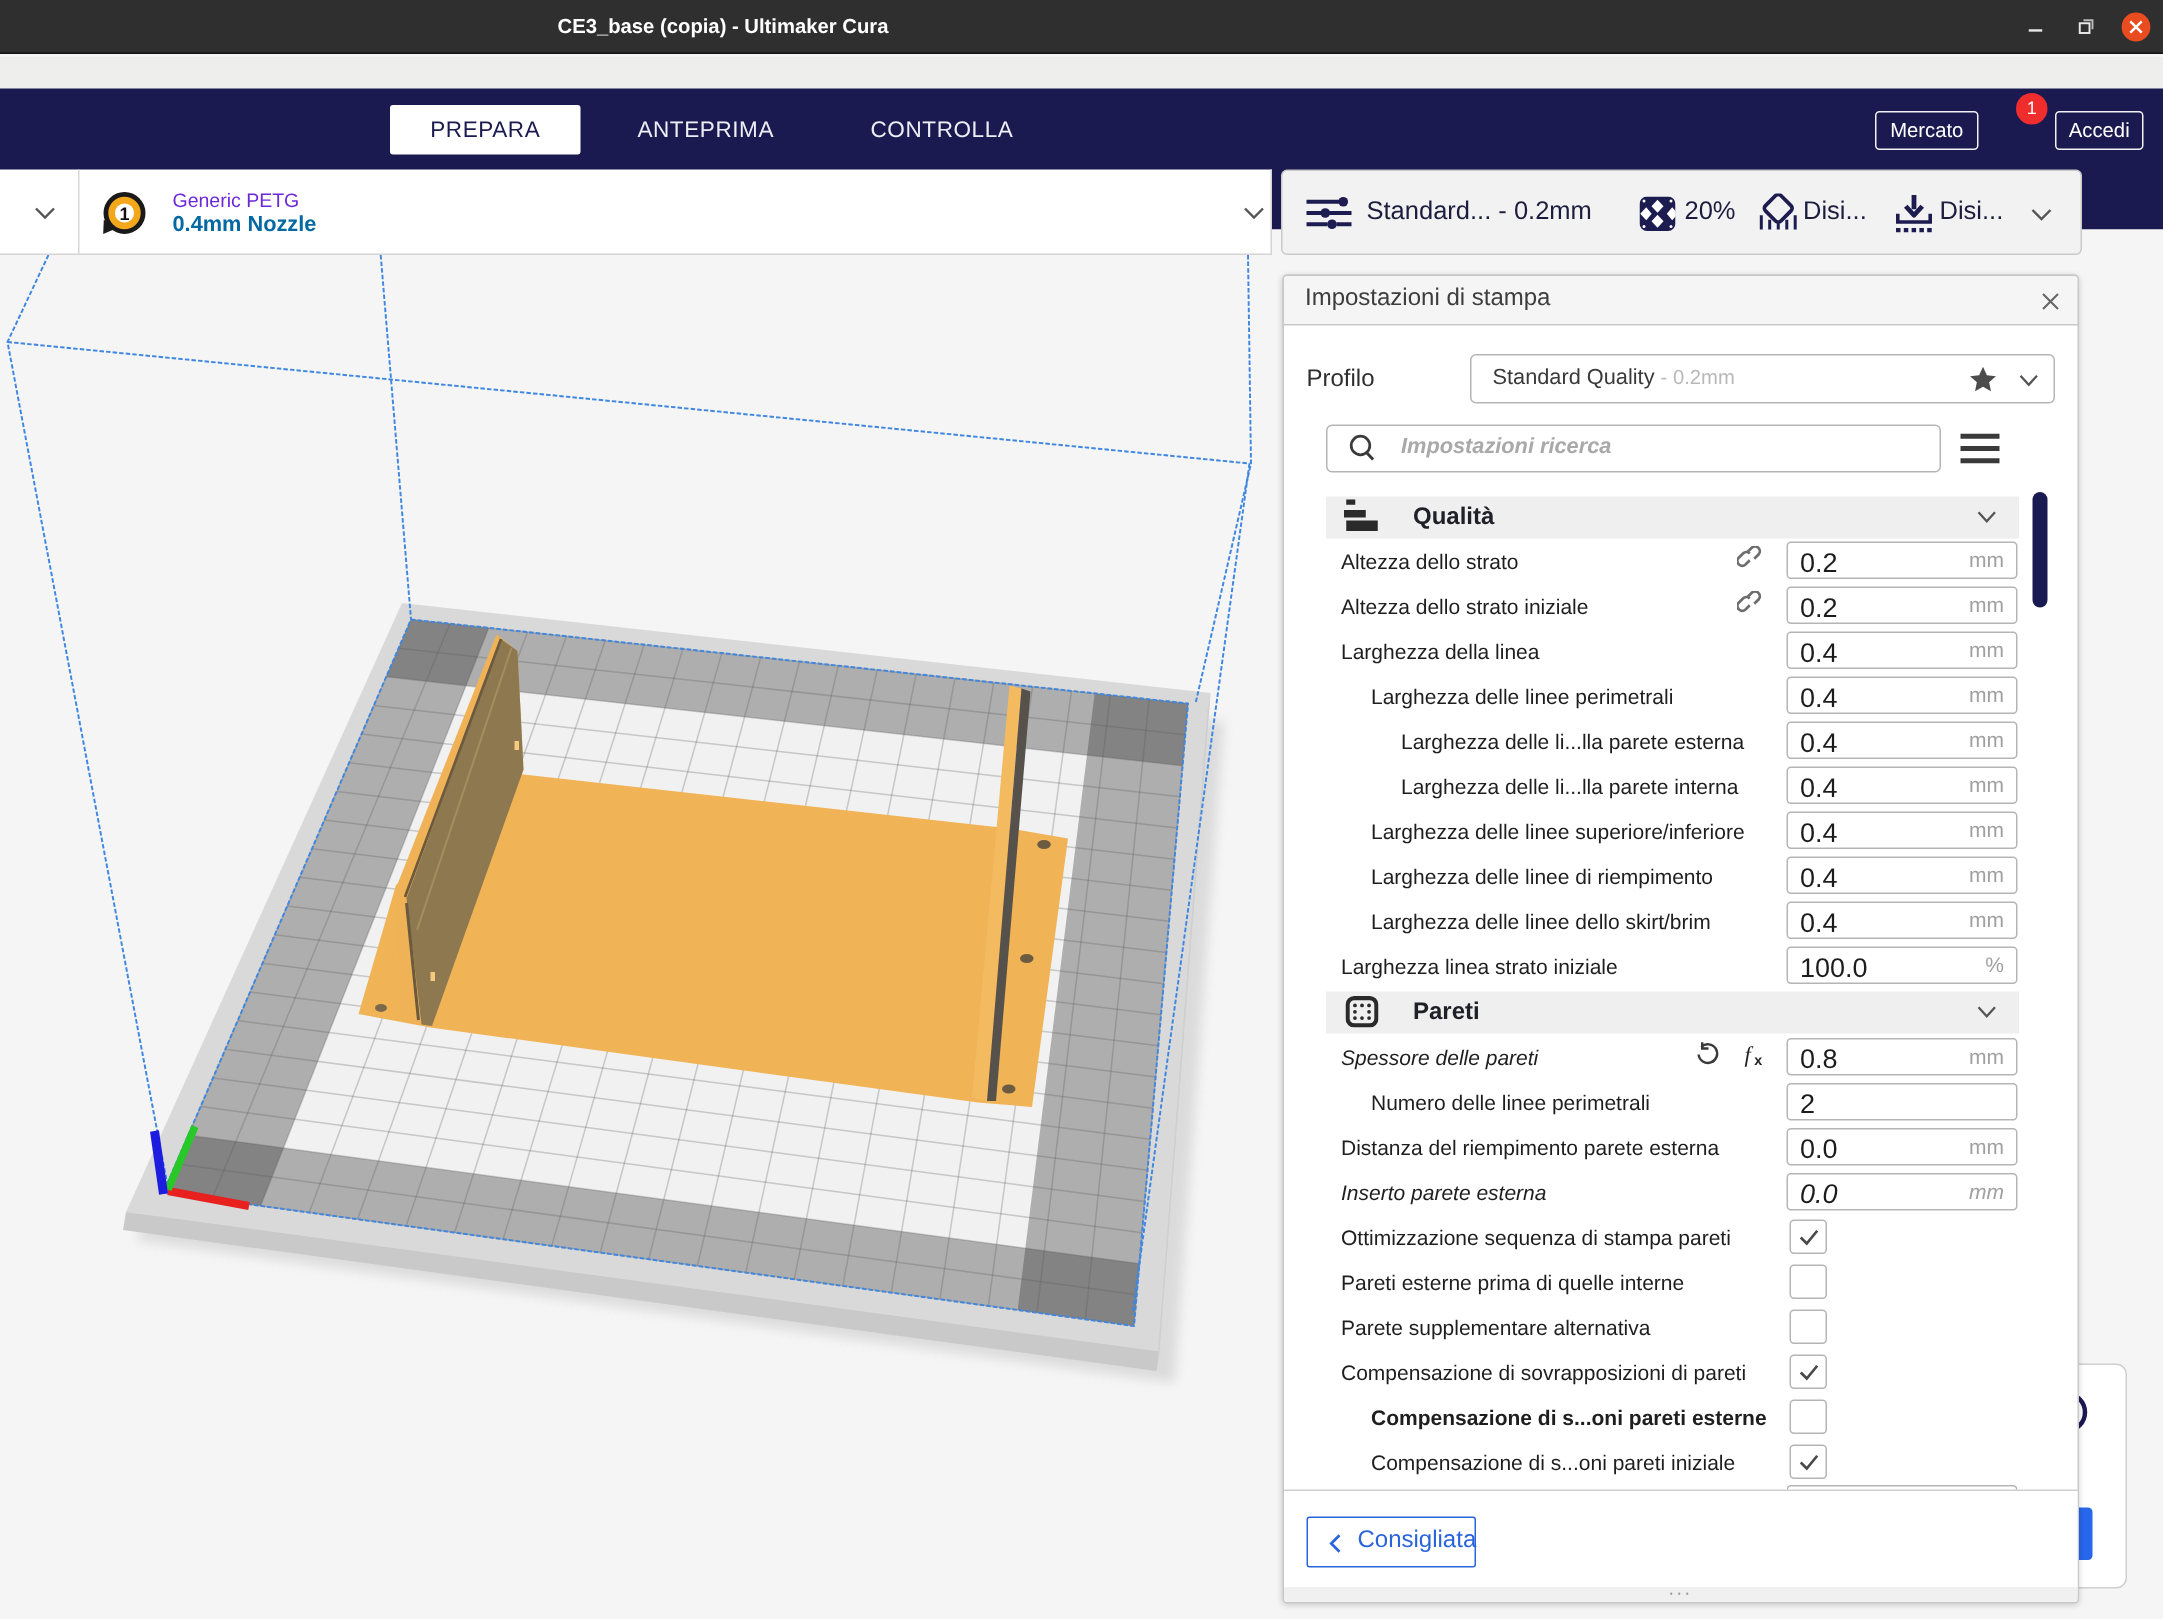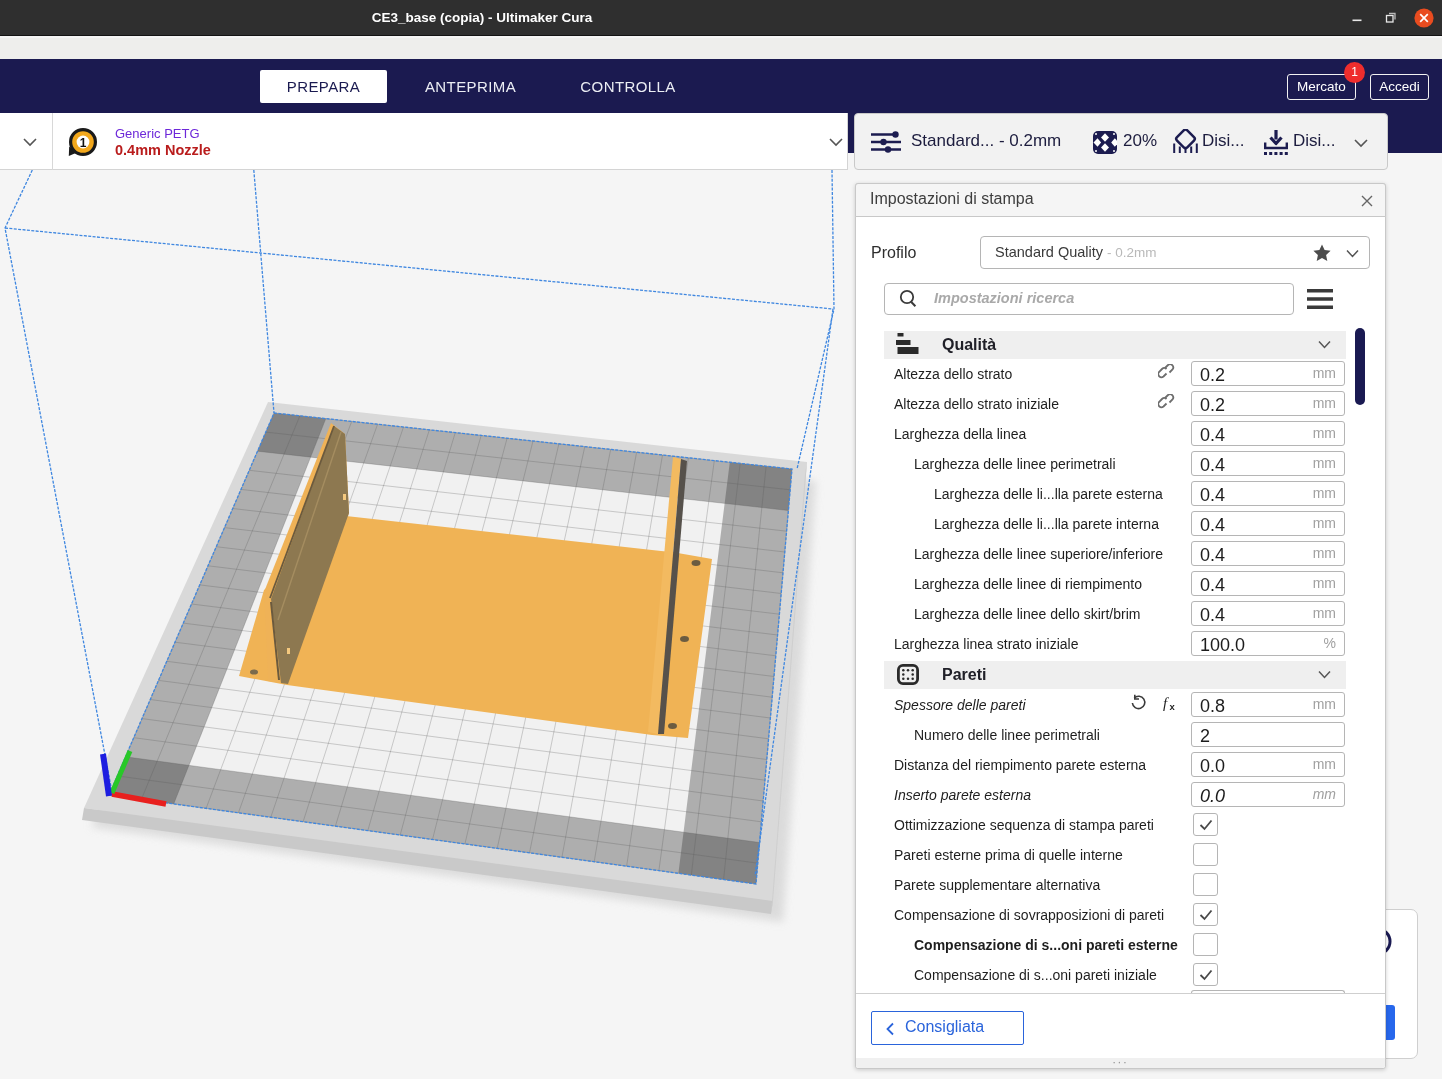--- a/index.html
+++ b/index.html
@@ -10,30 +10,30 @@
 #titlebar { left:0; top:0; width:1442px; height:36px; background:#2f2f2f; border-bottom:1.5px solid #141414; }
 #title { left:482px; top:10px; transform:translateX(-50%); color:#fff; font-size:13.5px; font-weight:bold; white-space:nowrap; }
 #menustrip { left:0; top:37.5px; width:1442px; height:21px; background:#eeeeec; }
 
 #navy { left:0; top:58.5px; width:1442px; height:94.5px; background:#1b1a50; }
 .tab { top:70px; height:33px; line-height:33px; font-size:15px; letter-spacing:0.4px; color:#eceef4; text-align:center; }
 #tab1 { left:260px; width:127px; background:#ffffff; color:#1a1a50; border-radius:2px; }
 #tab2 { left:404px; width:133px; }
 #tab3 { left:559px; width:138px; }
 .hbtn { top:74px; height:26px; line-height:24px; border:1px solid #f2f2f2; border-radius:3px; color:#fff; font-size:13.5px; text-align:center; }
-#mercato { left:1287px; width:69px; }
+#mercato { left:1250px; width:69px; }
 #accedi { left:1370px; width:59px; }
 #badge { left:1344px; top:62px; width:21px; height:21px; border-radius:50%; background:#ef2d2d; color:#fff; font-size:12px; line-height:21px; text-align:center; }
 
 #viewport { left:0; top:153px; width:1442px; height:926px; background:#f5f5f5; }
 
 #printerbar { left:0; top:113px; width:848px; height:57px; background:#fff; border-bottom:1px solid #d4d4d4; border-right:1px solid #d4d4d4; }
 #pdivider { left:52px; top:113px; width:1px; height:57px; background:#d8d8d8; }
 #ptext1 { left:115px; top:126px; font-size:13px; color:#6d28d9; }
-#ptext2 { left:115px; top:142px; font-size:14.5px; color:#b91c1c; font-weight:bold; }
+#ptext2 { left:115px; top:142px; font-size:14.5px; color:#0369a1; font-weight:bold; }
 #settingsbar { left:854px; top:113px; width:534px; height:57px; background:#f2f2f2; border:1px solid #c9c9c9; border-radius:4px; color:#1c1c3e; }
 .sbtext { top:131px; font-size:17px; color:#1c1c3e; white-space:nowrap; }
 
 #panel { left:855px; top:183px; width:531px; height:886px; background:#fff; border:1px solid #c8c8c8; border-radius:3px; box-shadow:0 1px 4px rgba(0,0,0,0.18); }
 #panelhead { left:855px; top:183px; width:531px; height:34px; background:#f5f5f5; border:1px solid #c8c8c8; border-radius:3px 3px 0 0; }
 #paneltitle { left:870px; top:190px; font-size:16px; color:#3d3d3d; }
 #profilolbl { left:871px; top:244px; font-size:16px; color:#2e2e2e; }
 #profilobox { left:980px; top:236px; width:390px; height:33px; background:#fff; border:1px solid #b5b5b5; border-radius:4px; }
 #profiloname { left:995px; top:244px; font-size:14.5px; color:#3a3a3a; }
 #profilosub { top:245px; font-size:13.5px; color:#b9b9b9; }
@@ -44,21 +44,21 @@
 .sectitle { font-size:16px; font-weight:bold; color:#202028; top:4px; }
 .row { left:855px; width:531px; height:30px; }
 .rlbl { font-size:14px; color:#1e1e1e; white-space:nowrap; top:7px; }
 .vbox { left:336px; width:154px; height:25px; background:#fff; border:1px solid #b5b5b5; border-radius:3px; top:2px; }
 .vval { left:8px; top:3px; font-size:18px; color:#1c1c1c; }
 .vunit { right:8px; top:3px; font-size:14px; color:#a0a0a0; }
 .cbox { left:338px; width:25px; height:23px; background:#fff; border:1px solid #b5b5b5; border-radius:3px; top:3px; }
 
 #pfootdiv { left:856px; top:993px; width:529px; height:1px; background:#cfcfcf; }
 #pfoot { left:856px; top:994px; width:529px; height:64px; background:#fff; }
-#consig { left:871px; top:1011px; width:153px; height:34px; border:1px solid #2a64db; border-radius:2px; color:#2a64db; font-size:16px; }
+#consig { left:871px; top:1011px; width:113px; height:34px; border:1px solid #2a64db; border-radius:2px; color:#2a64db; font-size:16px; }
 #pgrip { left:856px; top:1058px; width:529px; height:10px; background:#f0f0f0; border-radius:0 0 3px 3px; }
 
 #slicepanel { left:1300px; top:909px; width:118px; height:150px; background:#fff; border:1px solid #cfcfcf; border-radius:7px; }
 #slicebtn { left:1340px; top:1005px; width:55px; height:35px; background:#2767ec; border-radius:3px; }
 svg { display:block; }
 </style>
 </head>
 <body>
 <div class="abs" id="titlebar"></div>
 <div class="abs" id="title">CE3_base (copia) - Ultimaker Cura</div>

